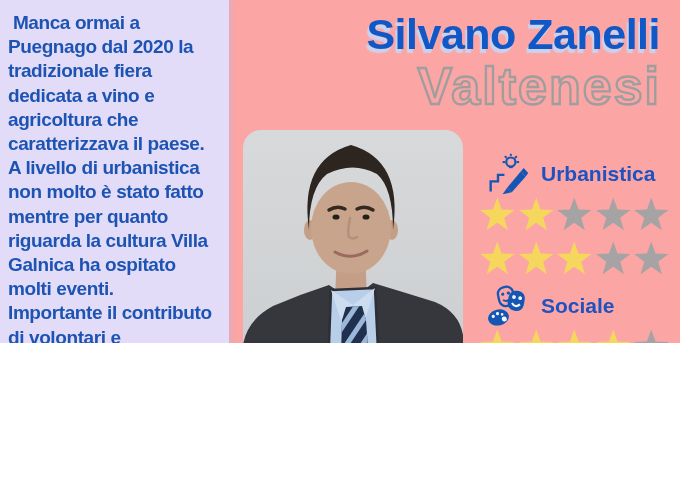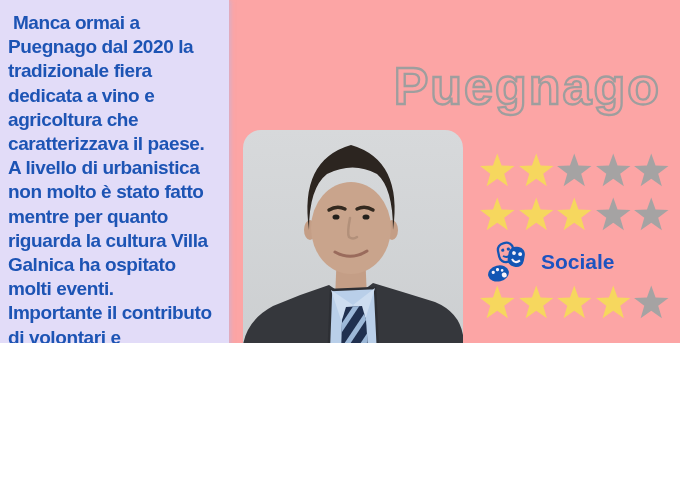--- a/index.html
+++ b/index.html
@@ -69,21 +69,22 @@
 molti eventi.
 Importante il contributo
 di volontari e
 associazioni negli eventi
 così come quello del
 Consorzio Valtenesi che
 ha contribuito a
 mantenere vivo il paese.</p>
   </aside>
 
-  <h2 class="town">Puegnago</h2>
+  <h1 class="name">Silvano Zanelli</h1>
+  <h2 class="town">Valtenesi</h2>
 
   <figure class="photo">
     <svg width="220" height="322" viewBox="0 0 220 322">
       <defs>
         <linearGradient id="sky" x1="0" y1="0" x2="0" y2="1">
           <stop offset="0" stop-color="#d7d9db"></stop>
           <stop offset="1" stop-color="#c7cacc"></stop>
         </linearGradient>
         <clipPath id="tieclip">
           <path d="M103,177 L119,176 L123,190 L131,305 L113,322 L108,322 L96,295 L99,190 Z"></path>
@@ -131,20 +132,40 @@
         <line x1="-12" y1="340" x2="108" y2="160"></line>
       </g>
 
       <path d="M205,252 L213,247 L216,322 L202,322 Z" fill="#82914b"></path>
     </svg>
   </figure>
 
   <section class="ratings">
 
     <div class="rating-block">
+      <div class="rating-head">
+        <span class="icon">
+          <svg width="44" height="44" viewBox="0 0 48 46" fill="none" stroke="#1356b4">
+            <circle cx="26" cy="10" r="5" stroke-width="2.4"></circle>
+            <line x1="24" y1="15.5" x2="28" y2="15.5" stroke-width="2.2"></line>
+            <line x1="26" y1="1" x2="26" y2="3.2" stroke-width="2.2"></line>
+            <line x1="17" y1="10" x2="20" y2="10" stroke-width="2.2"></line>
+            <line x1="32" y1="10" x2="35" y2="10" stroke-width="2.2"></line>
+            <line x1="19.5" y1="3.5" x2="21.5" y2="5.5" stroke-width="2.2"></line>
+            <line x1="32.5" y1="3.5" x2="30.5" y2="5.5" stroke-width="2.2"></line>
+            <polyline points="4,42 4,31 12,31 12,24 19,24" stroke-width="2.6"></polyline>
+            <g fill="#1356b4" stroke="none">
+              <polygon points="22,38 37,20 42,26 27,43"></polygon>
+              <polygon points="22,38 27,43 17,45"></polygon>
+              <polygon points="37,20 40,16.5 45,22 42,26"></polygon>
+            </g>
+          </svg>
+        </span>
+        <span class="rating-label">Urbanistica</span>
+      </div>
       <div class="stars">
           <svg viewBox="0 0 100 92">
             <polygon points="50,3 61.2,34.6 94.7,35.5 68.1,55.9 77.6,88 50,69 22.4,88 31.9,55.9 5.3,35.5 38.8,34.6" fill="#f6d75e"></polygon>
           </svg>
           <svg viewBox="0 0 100 92">
             <polygon points="50,3 61.2,34.6 94.7,35.5 68.1,55.9 77.6,88 50,69 22.4,88 31.9,55.9 5.3,35.5 38.8,34.6" fill="#f6d75e"></polygon>
           </svg>
           <svg viewBox="0 0 100 92">
             <polygon points="50,3 61.2,34.6 94.7,35.5 68.1,55.9 77.6,88 50,69 22.4,88 31.9,55.9 5.3,35.5 38.8,34.6" fill="#a5a3a3"></polygon>
           </svg>

